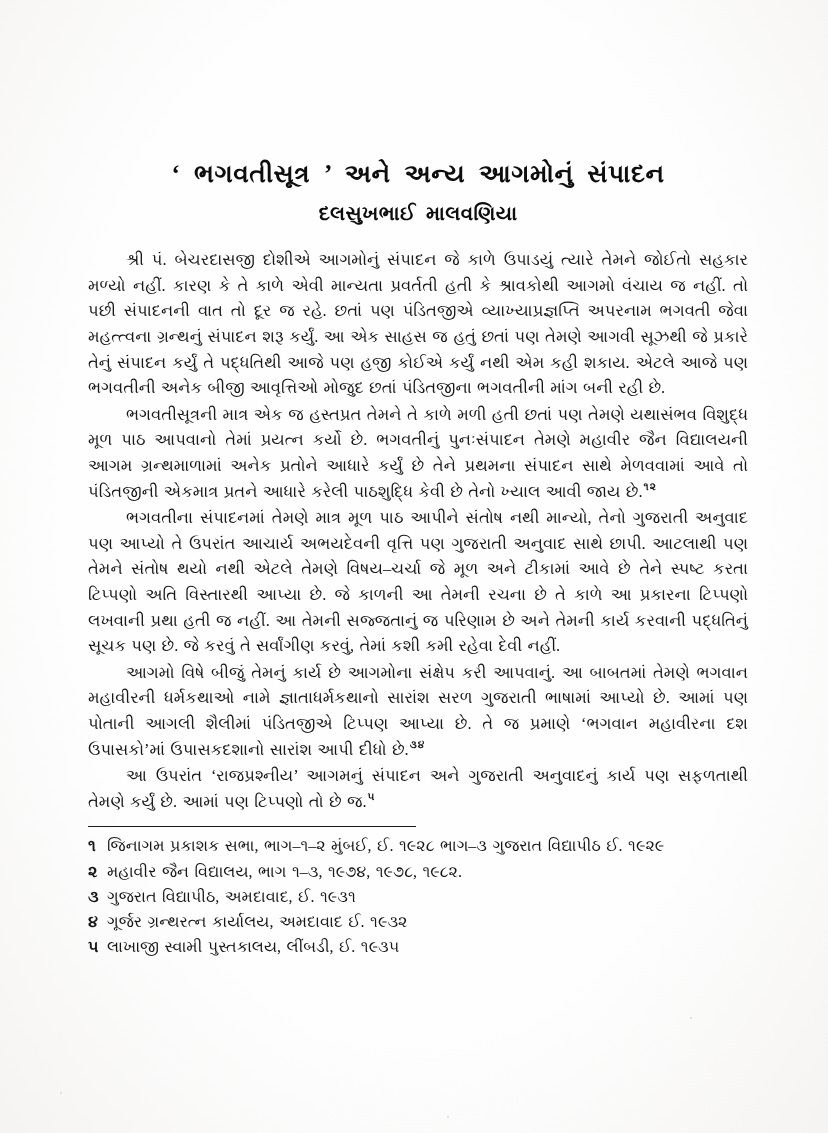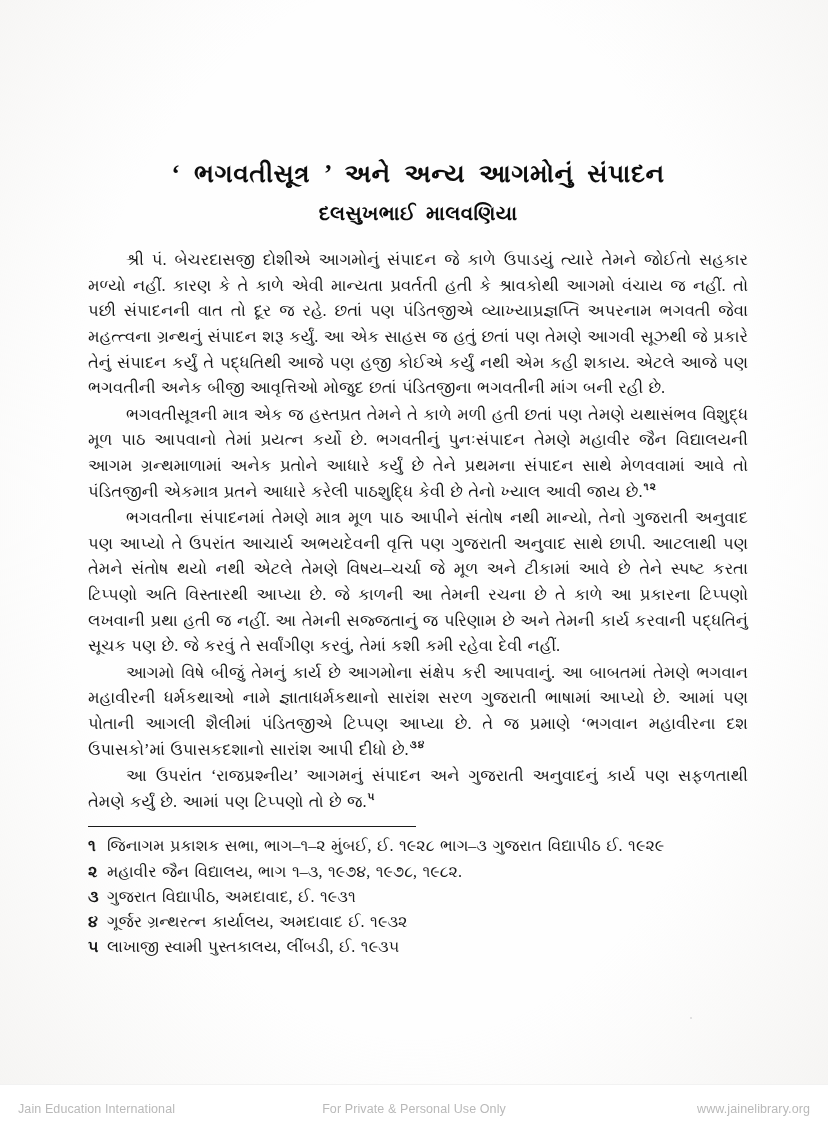--- a/index.html
+++ b/index.html
@@ -196,19 +196,14 @@
       </li>
     </ol>
 
   </div>
 
   <div class="scan-tint"></div>
   <div class="speck" style="left:60px;  top:1092px;"></div>
   <div class="speck" style="left:447px; top:1116px;"></div>
   <div class="speck" style="left:690px; top:1017px;"></div>
 
-  <div class="footer-bar">
-    <span class="fcell left">Jain Education International</span>
-    <span class="fcell mid">For Private &amp; Personal Use Only</span>
-    <span class="fcell right">www.jainelibrary.org</span>
-  </div>
 
 </div>
 
 </body></html>

